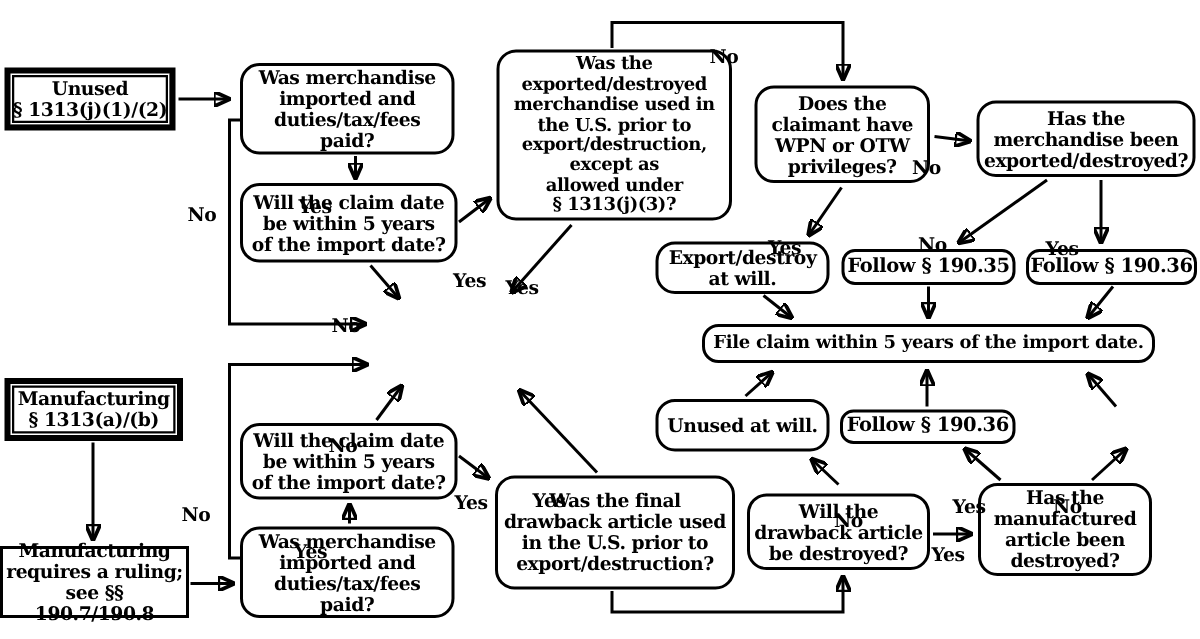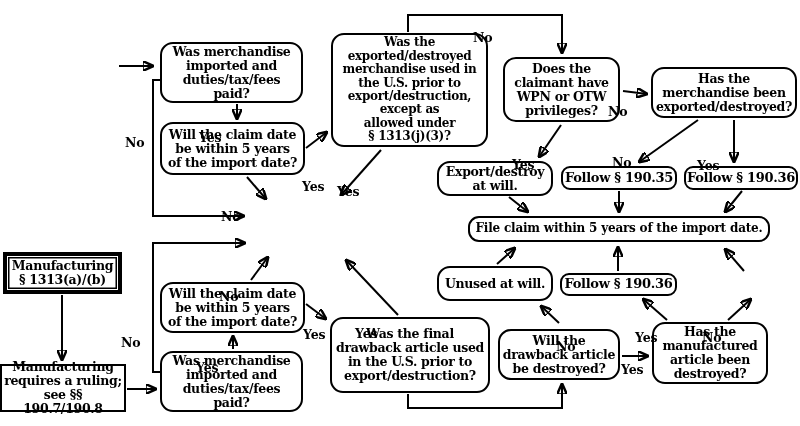--- a/index.html
+++ b/index.html
@@ -57,20 +57,22 @@
     <path d="M398,315 L346,260" marker-end="url(#ah)"></path>
     <path d="M408,394 L408,408 L562,408 L562,384" marker-end="url(#ah)"></path>
     <path d="M251,280 L268,257" marker-end="url(#ah)"></path>
     <path d="M306,304 L326,319" marker-end="url(#ah)"></path>
     <path d="M233,349 L233,336" marker-end="url(#ah)"></path>
     <path d="M160,372 L153,372 L153,243 L245,243" marker-end="url(#ah)"></path>
     <path d="M62,295 L62,360" marker-end="url(#ah)"></path>
     <path d="M127,389 L156,389" marker-end="url(#ah)"></path>
   </svg>
 
+  <div class="nd start" style="left:3px;top:45px;width:114px;height:42px">Unused
+§ 1313(j)(1)/(2)</div>
   <div class="nd start" style="left:3px;top:252px;width:119px;height:42px">Manufacturing
 § 1313(a)/(b)</div>
   <div class="nd sq" style="left:0px;top:364px;width:126px;height:48px">Manufacturing
 requires a ruling;
 see §§ 190.7/190.8</div>
 
   <div class="nd r" style="left:160px;top:42px;width:143px;height:61px">Was merchandise
 imported and
 duties/tax/fees
 paid?</div>

